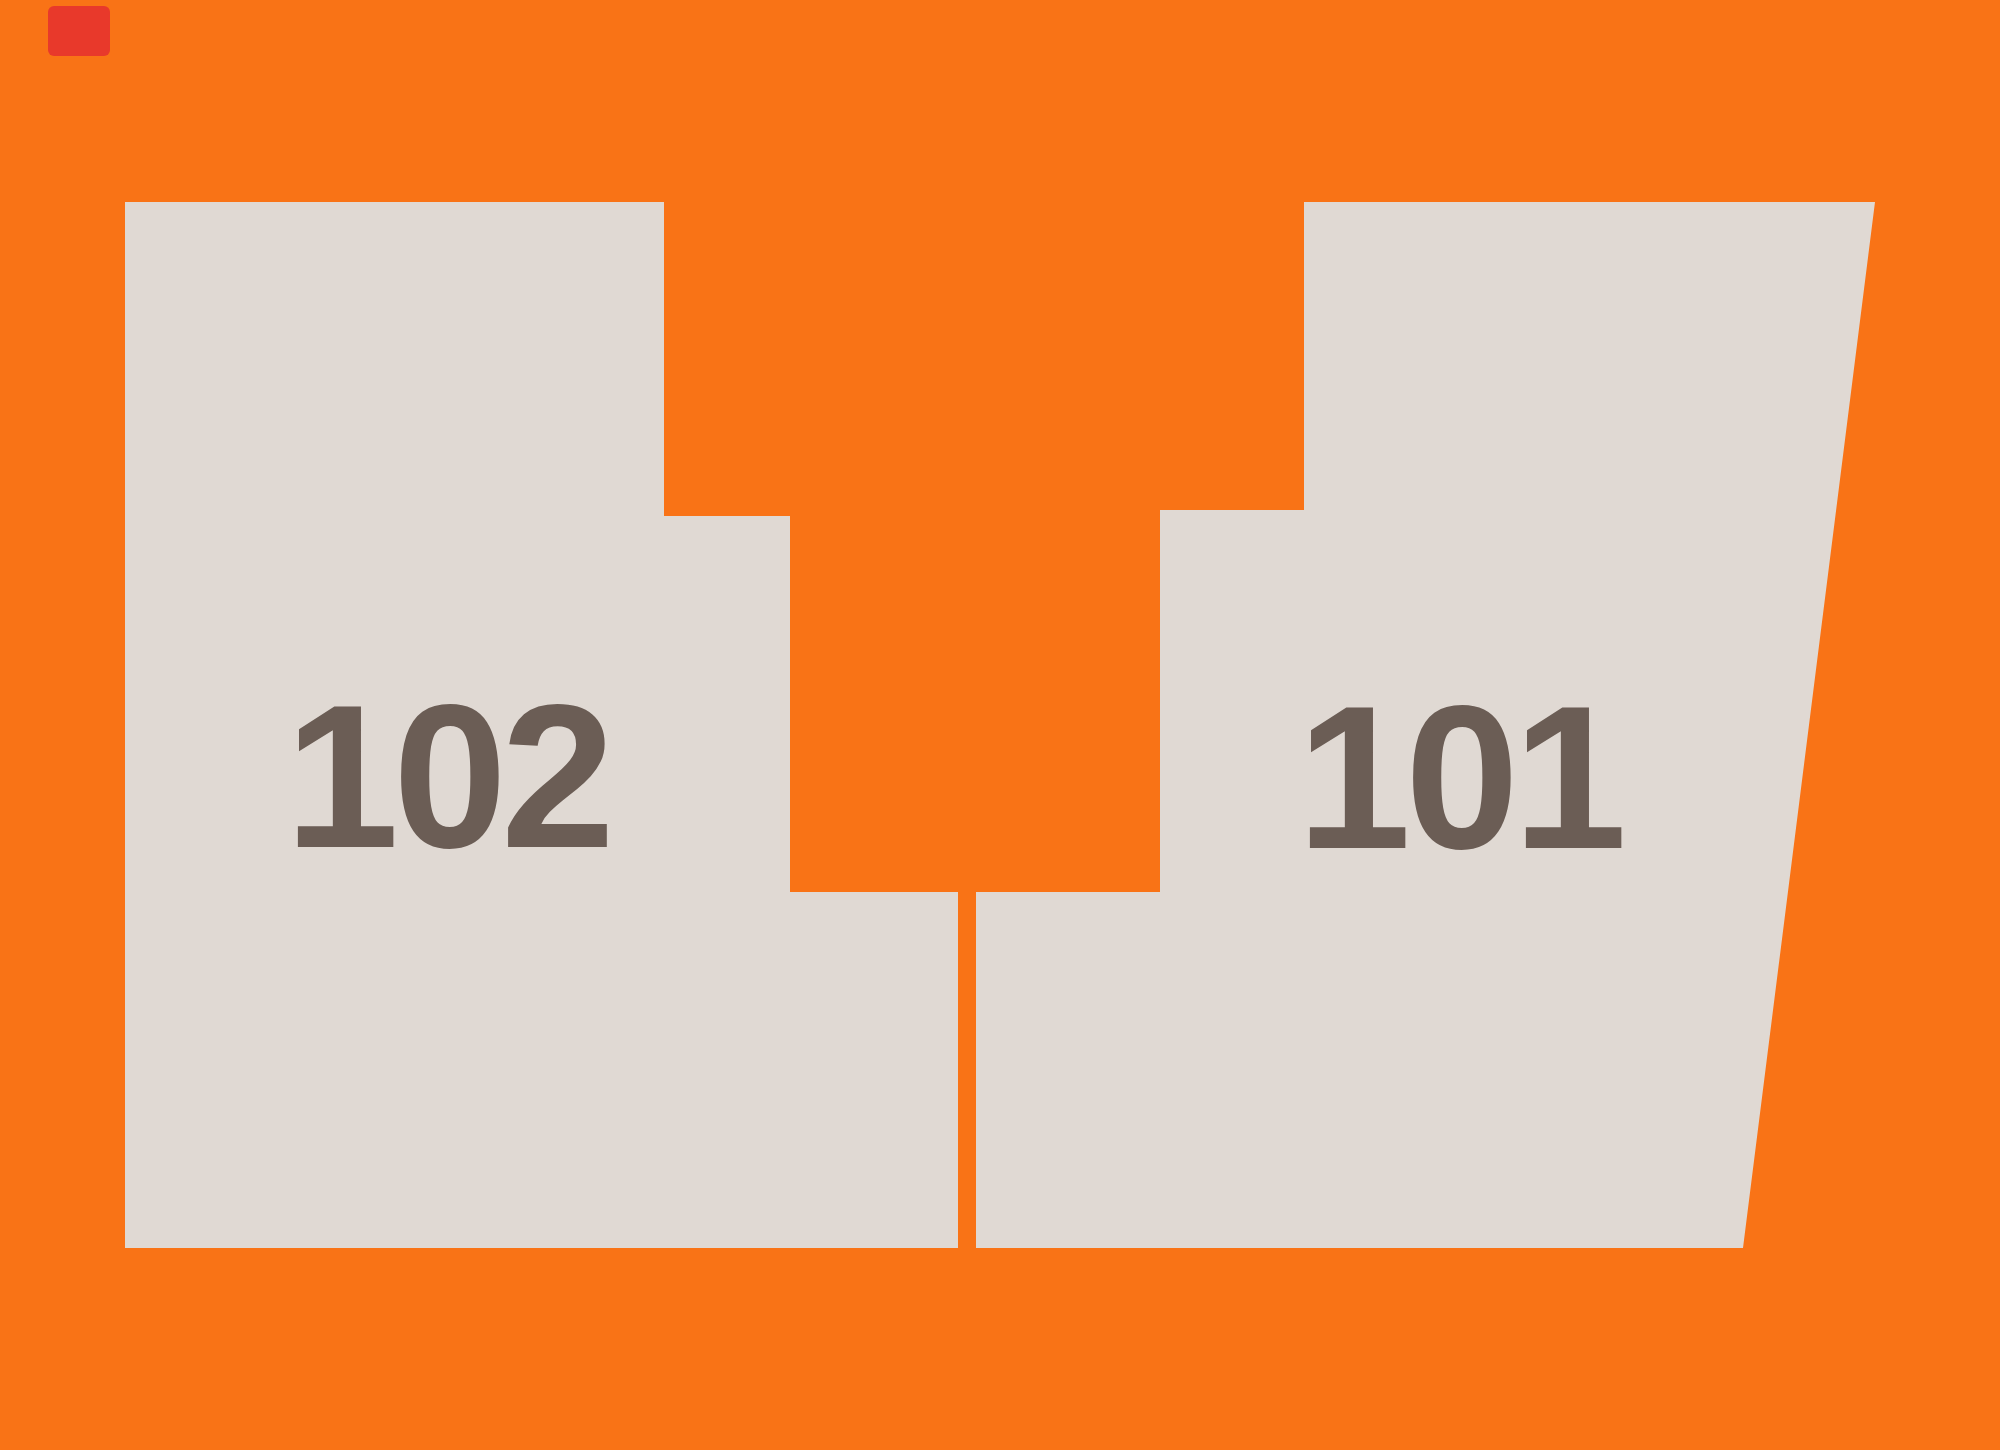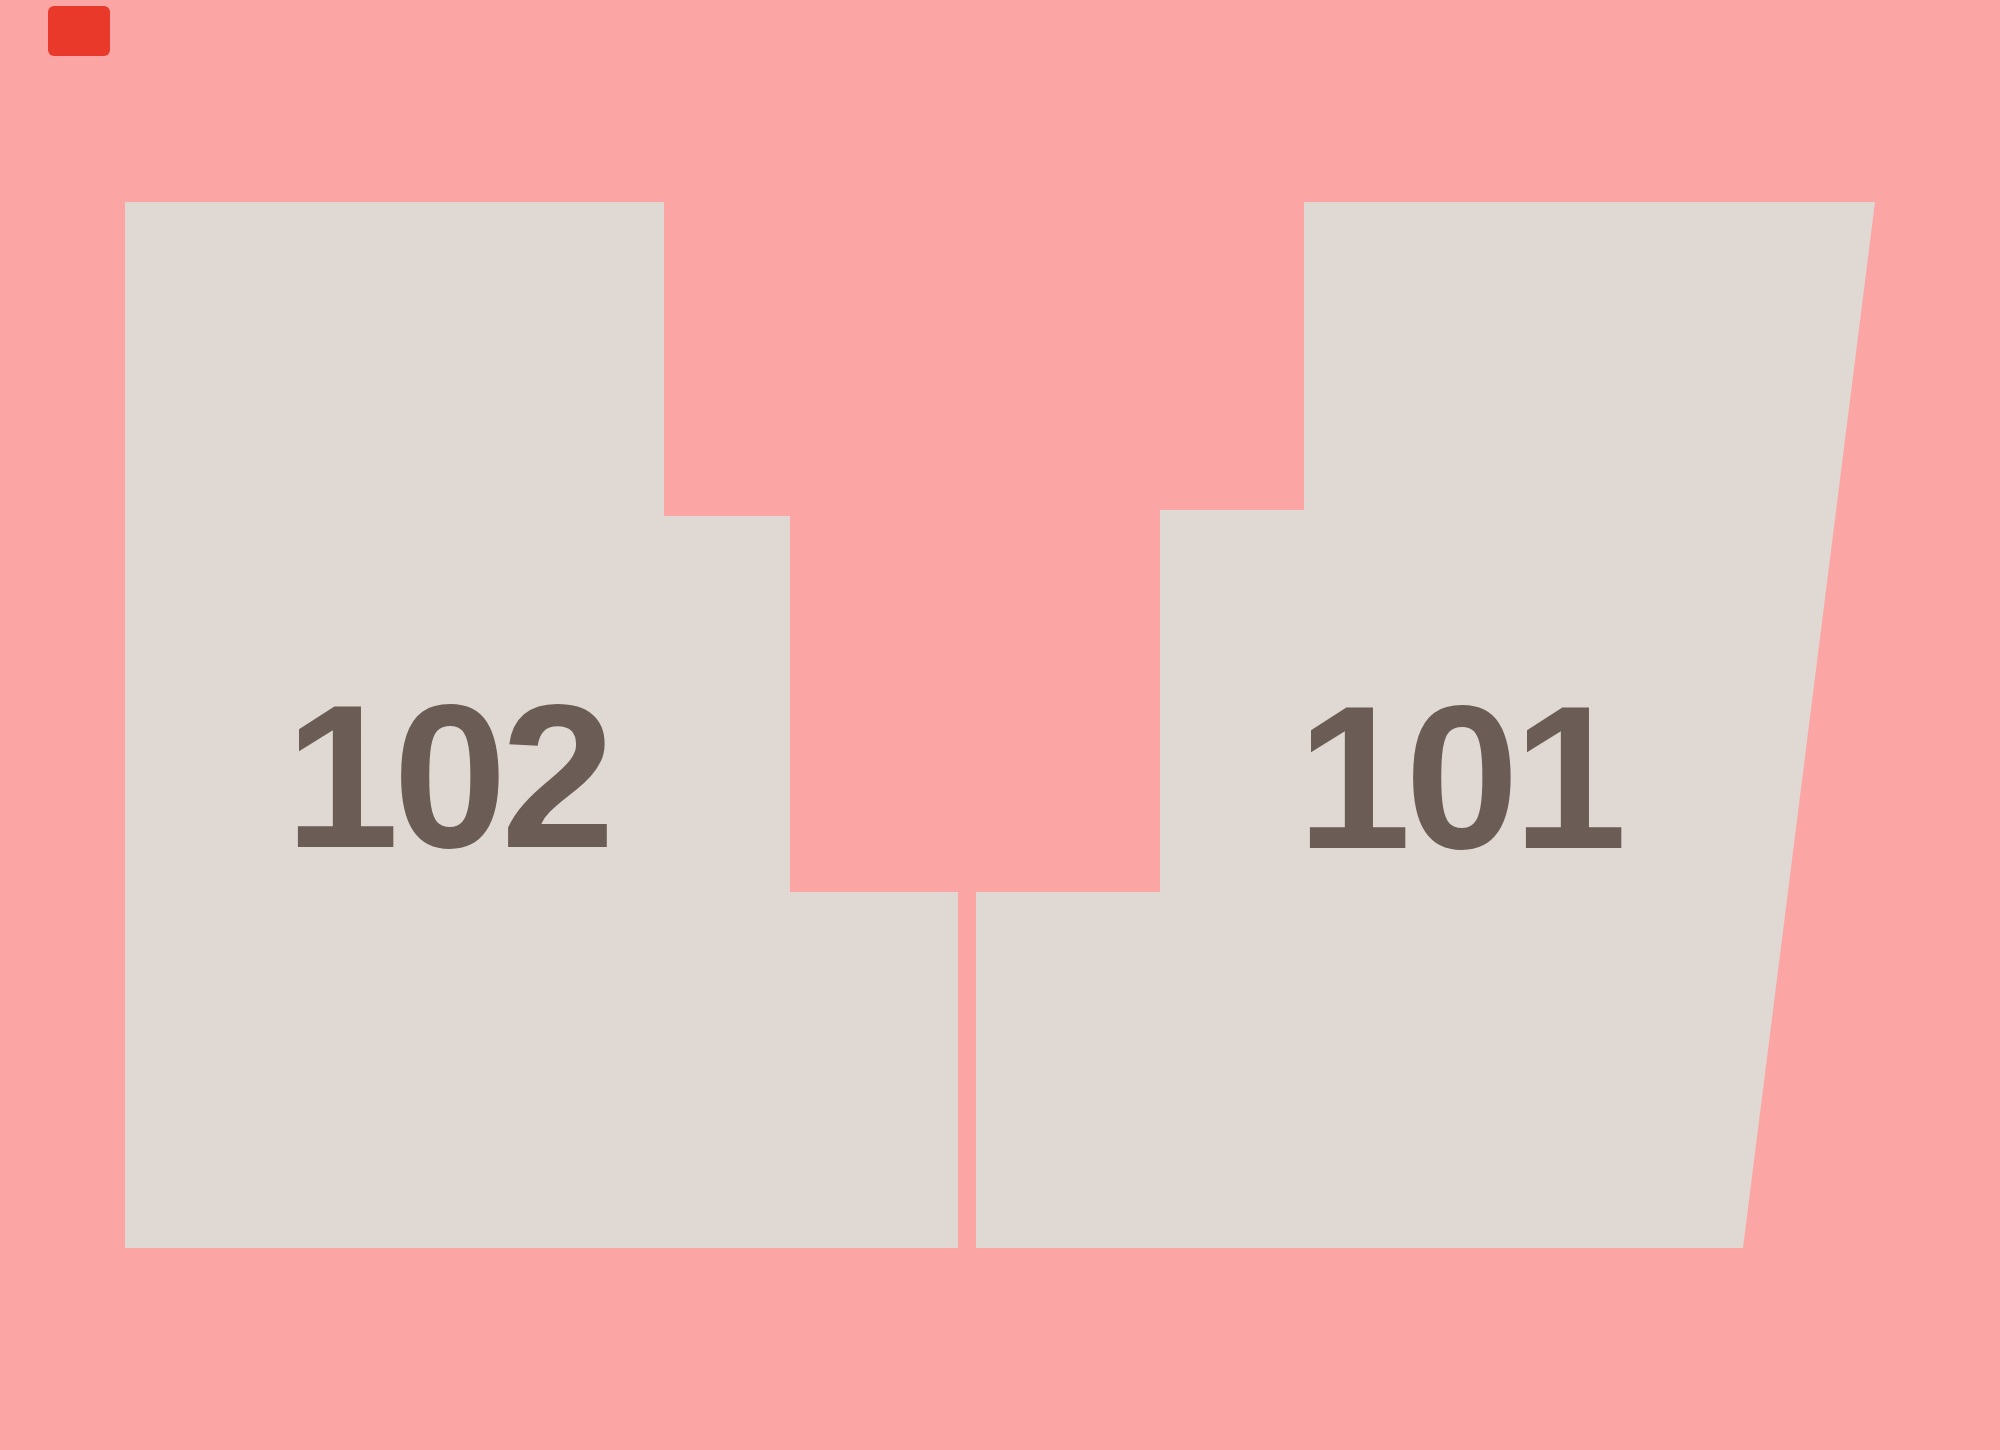--- a/index.html
+++ b/index.html
@@ -4,21 +4,21 @@
 <style>
   html, body {
     margin: 0;
     padding: 0;
     background: #ffffff;
   }
   .canvas {
     position: relative;
     width: 2000px;
     height: 1450px;
-    background: #fca5a5;
+    background: #f97316;
     overflow: hidden;
     font-family: "Liberation Sans", sans-serif;
   }
   .lot-map {
     position: absolute;
     top: 0;
     left: 0;
     display: block;
   }
   .lot-shape {

